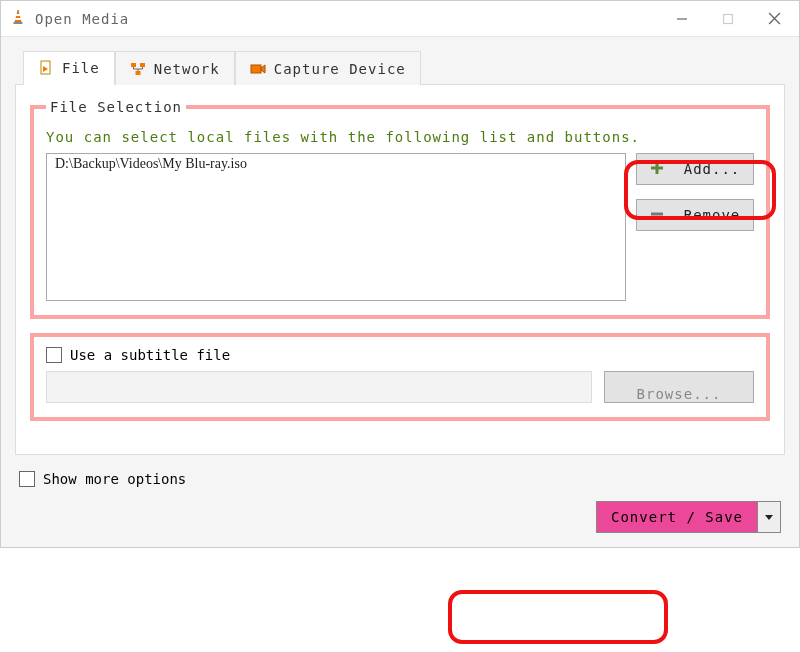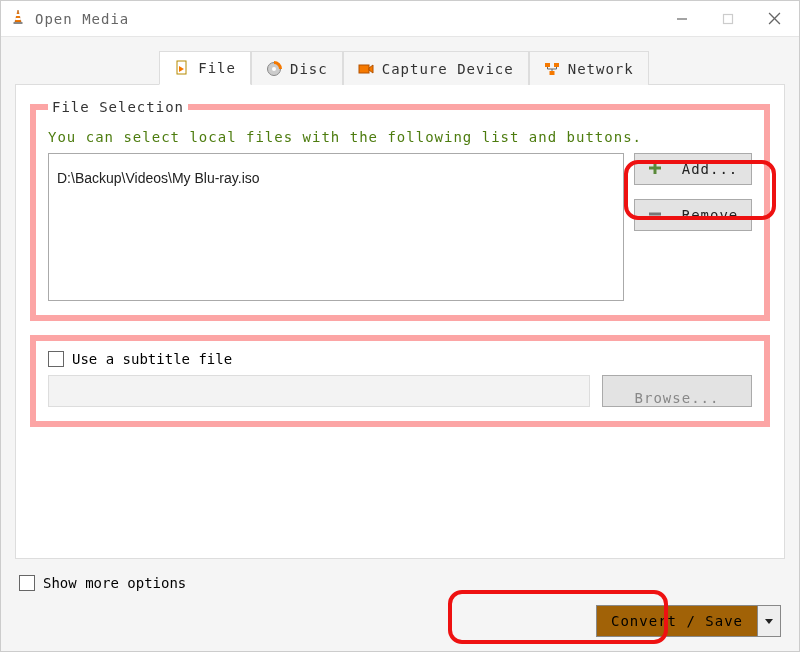--- a/index.html
+++ b/index.html
@@ -6,21 +6,21 @@
     body {
       font-family: "SimSun", "NSimSun", monospace;
       font-size: 14px;
       background: #fff;
       width: 800px;
       height: 652px;
       overflow: hidden;
     }
     .window {
       width: 800px;
-      height: 652px;
+      height: 548px;
       border: 1px solid #ccc;
       background: #f5f5f5;
       display: flex;
       flex-direction: column;
     }
     .titlebar {
       height: 36px;
       background: #fff;
       display: flex;
       align-items: center;
@@ -43,21 +43,20 @@
       display: flex;
       flex-direction: column;
     }
 
     .tabstrip {
       display: flex;
       position: relative;
       z-index: 2;
       margin-bottom: -1px;
       padding-left: 8px;
-      justify-content: center;
     }
     .tab {
       display: flex; align-items: center;
       gap: 8px;
       padding: 8px 14px;
       border: 1px solid #ddd;
       border-bottom: none;
       background: #f5f5f5;
       color: #333;
       letter-spacing: 1px;
@@ -73,36 +72,36 @@
       flex: 1;
       background: #fff;
       border: 1px solid #ddd;
       padding: 14px;
       display: flex;
       flex-direction: column;
       gap: 14px;
     }
 
     fieldset.box {
-      border: 6px solid #fca5a5;
+      border: 4px solid #fca5a5;
       padding: 10px 12px 14px 12px;
     }
     fieldset.box legend {
       color: #333; letter-spacing: 1px; padding: 0 4px;
     }
     .hint { letter-spacing: 1px; margin: 4px 0 8px 0; color: #4d7c0f; }
 
     .filerow { display: flex; gap: 10px; align-items: flex-start; }
     .filelist {
       flex: 1;
       height: 148px;
       border: 1px solid #aaa;
       background: #fff;
-      padding: 16px 8px;
-      font-family: Liberation Sans, sans-serif;
+      padding: 2px 8px;
+      font-family: Liberation Serif, serif;
       font-size: 14px;
       color: #222;
     }
     .sidebtns { display: flex; flex-direction: column; gap: 14px; }
     .btn {
       min-width: 118px;
       height: 32px;
       border: 1px solid #aaa;
       background: #e3e3e3;
       display: flex; align-items: center; justify-content: center;
@@ -127,21 +126,21 @@
     .opts { display: flex; gap: 8px; padding: 6px 4px; }
     .footer {
       display: flex; justify-content: flex-end; align-items: center;
       gap: 16px; padding: 8px 4px 6px 4px;
     }
     .splitbtn {
       display: flex; height: 32px;
     }
     .splitbtn .main {
       border: 1px solid #888; border-right: none;
-      background: #a16207;
+      background: #ec4899;
       padding: 0 14px;
       display: flex; align-items: center; letter-spacing: 1px;
     }
     .splitbtn .drop {
       width: 24px; border: 1px solid #888; background: #eee;
       display: flex; align-items: center; justify-content: center;
     }
     .cancel { letter-spacing: 1px; color: #222; padding: 0 14px; height: 32px; display:flex;align-items:center;border:1px solid #aaa;background:#e3e3e3;cursor:pointer; }
 
     .hl {
@@ -192,50 +191,40 @@
 
     <div class="tabstrip">
       <div class="tab active">
         <span class="ic">
           <svg width="16" height="16" viewBox="0 0 16 16">
               <rect x="3" y="1" width="9" height="13" fill="#fff" stroke="#b58a00"></rect>
               <polygon points="5,6 5,12 10,9" fill="#f57900"></polygon>
             </svg>
         </span>
         <span>File</span>
-      </div>
-      <div class="tab">
-        <span class="ic">
-          <svg width="16" height="16" viewBox="0 0 16 16">
-              <circle cx="8" cy="8" r="6.5" fill="#ccc" stroke="#888"></circle>
-              <circle cx="8" cy="8" r="2" fill="#fff"></circle>
-              <path d="M8 1.5 A6.5 6.5 0 0 1 14.5 8" fill="none" stroke="#f57900" stroke-width="3"></path>
-            </svg>
-        </span>
-        <span>Disc</span>
-      </div>
-      <div class="tab">
-        <span class="ic">
-          <svg width="16" height="16" viewBox="0 0 16 16">
-              <rect x="1" y="4" width="10" height="8" fill="#f57900" stroke="#b35300"></rect>
-              <polygon points="11,7 15,4 15,12 11,9" fill="#f57900" stroke="#b35300"></polygon>
-            </svg>
-        </span>
-        <span>Capture Device</span>
       </div>
       <div class="tab">
         <span class="ic">
           <svg width="16" height="16" viewBox="0 0 16 16">
               <rect x="1" y="2" width="5" height="4" fill="#f57900"></rect>
               <rect x="10" y="2" width="5" height="4" fill="#f57900"></rect>
               <rect x="5.5" y="10" width="5" height="4" fill="#f57900"></rect>
               <path d="M3.5 6 L3.5 8 L12.5 8 L12.5 6 M8 8 L8 10" fill="none" stroke="#666"></path>
             </svg>
         </span>
         <span>Network</span>
+      </div>
+      <div class="tab">
+        <span class="ic">
+          <svg width="16" height="16" viewBox="0 0 16 16">
+              <rect x="1" y="4" width="10" height="8" fill="#f57900" stroke="#b35300"></rect>
+              <polygon points="11,7 15,4 15,12 11,9" fill="#f57900" stroke="#b35300"></polygon>
+            </svg>
+        </span>
+        <span>Capture Device</span>
       </div>
     </div>
 
     <div class="panel">
 
       <fieldset class="box">
         <legend>File Selection</legend>
         <div class="hint">You can select local files with the following list and buttons.</div>
         <div class="filerow">
           <div class="filelist">

